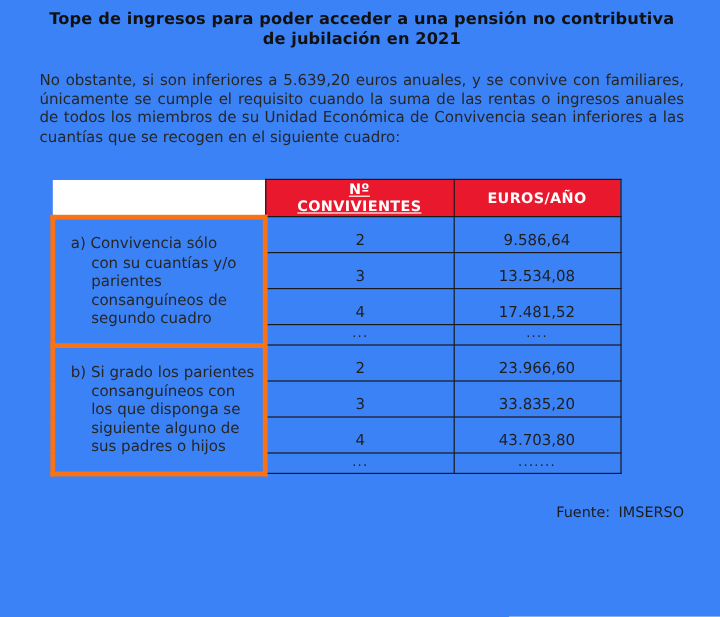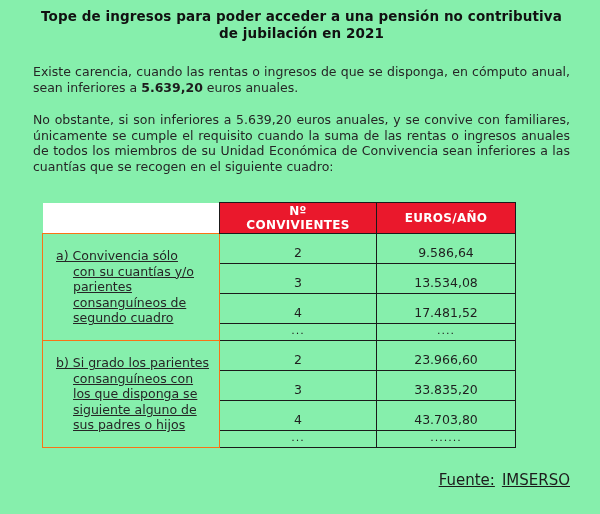--- a/index.html
+++ b/index.html
@@ -5,21 +5,21 @@
   * { margin: 0; padding: 0; box-sizing: border-box; }
   html, body { background: #ffffff; }
   body {
     font-family: "DejaVu Sans", "Liberation Sans", sans-serif;
     color: #262626;
   }
   .page {
     position: relative;
     width: 600px;
     height: 514px;
-    background: #86efac;
+    background: #3b82f6;
     padding: 8px 30px 0 33px;
     overflow: hidden;
   }
   .title {
     font-size: 13.5px;
     font-weight: bold;
     color: #111111;
     text-align: center;
     line-height: 17px;
     max-width: 552px;
@@ -57,30 +57,30 @@
     text-align: center;
     vertical-align: middle;
     line-height: 14px;
     letter-spacing: 0.3px;
     border: 1px solid #1a1a1a;
     padding: 1px 2px;
   }
   th.redhdr .wrap {
     display: inline-block;
     max-width: 112px;
+    text-decoration: underline;
   }
 
   td.lbl {
-    border: 1px solid #f97316;
+    border: 4px solid #f97316;
     vertical-align: middle;
     padding: 4px 4px 4px 13px;
     font-size: 12.5px;
     line-height: 15.5px;
     color: #262626;
-    text-decoration: underline;
   }
   td.lbl .lline { padding-left: 17px; }
   td.lbl .lline.first { padding-left: 0; }
 
   tr.data-row { height: 30px; }
   tr.dots-row { height: 17px; }
   td.num {
     border: 1px solid #1a1a1a;
     text-align: center;
     vertical-align: bottom;
@@ -95,35 +95,33 @@
     font-size: 11px;
     line-height: 9px;
     letter-spacing: 1px;
     color: #1f1f1f;
     padding: 0 2px 4px 2px;
   }
 
   .source {
     margin-top: 23px;
     text-align: right;
-    font-size: 15px;
+    font-size: 12px;
     color: #1c1c1c;
     padding-right: 0px;
-    text-decoration: underline;
   }
   .source .src-label { margin-right: 7px; }
 </style>
 </head>
 <body>
 
 <div class="page">
 
   <div class="title">Tope de ingresos para poder acceder a una pensión no contributiva de jubilación en 2021</div>
 
-  <p class="para para-1"><span>Existe carencia, cuando las rentas o ingresos de que se disponga, en cómputo anual, sean inferiores a </span><b>5.639,20</b><span> euros anuales.</span></p>
 
   <p class="para para-2">No obstante, si son inferiores a 5.639,20 euros anuales, y se convive con familiares, únicamente se cumple el requisito cuando la suma de las rentas o ingresos anuales de todos los miembros de su Unidad Económica de Convivencia sean inferiores a las cuantías que se recogen en el siguiente cuadro:</p>
 
   <table class="limits">
     <colgroup>
       <col class="c-label">
       <col class="c-conv">
       <col class="c-euro">
     </colgroup>
     <tbody>

